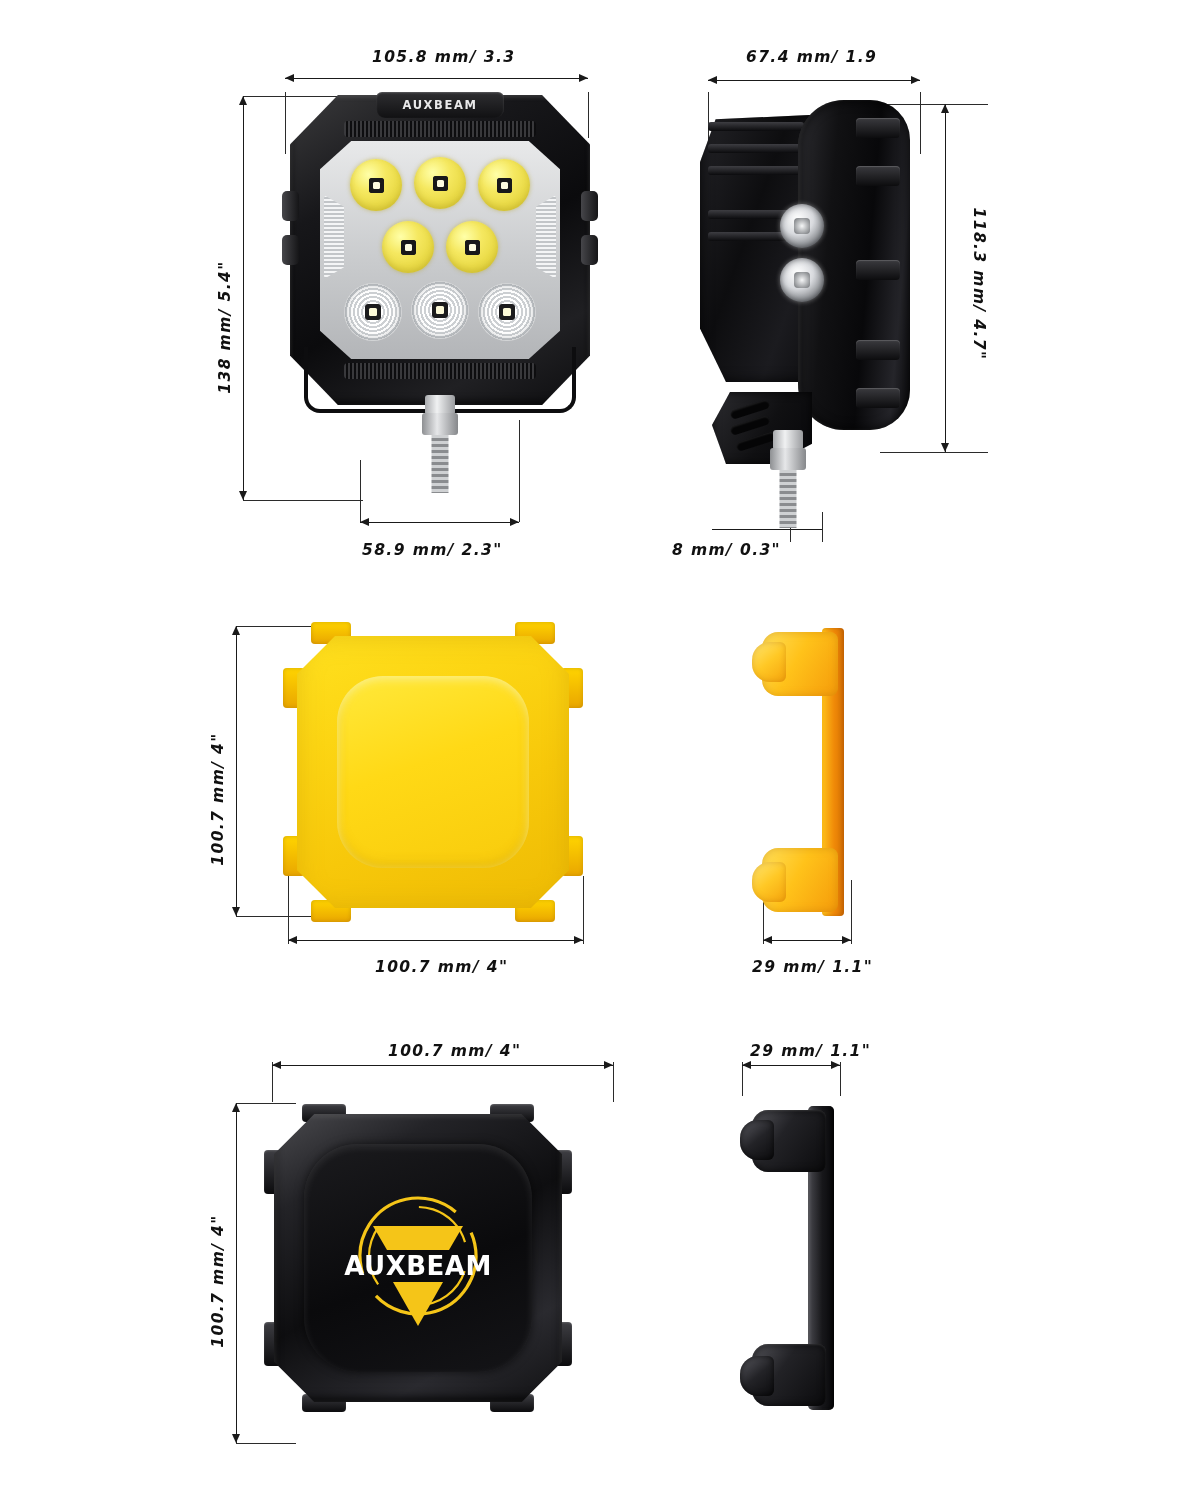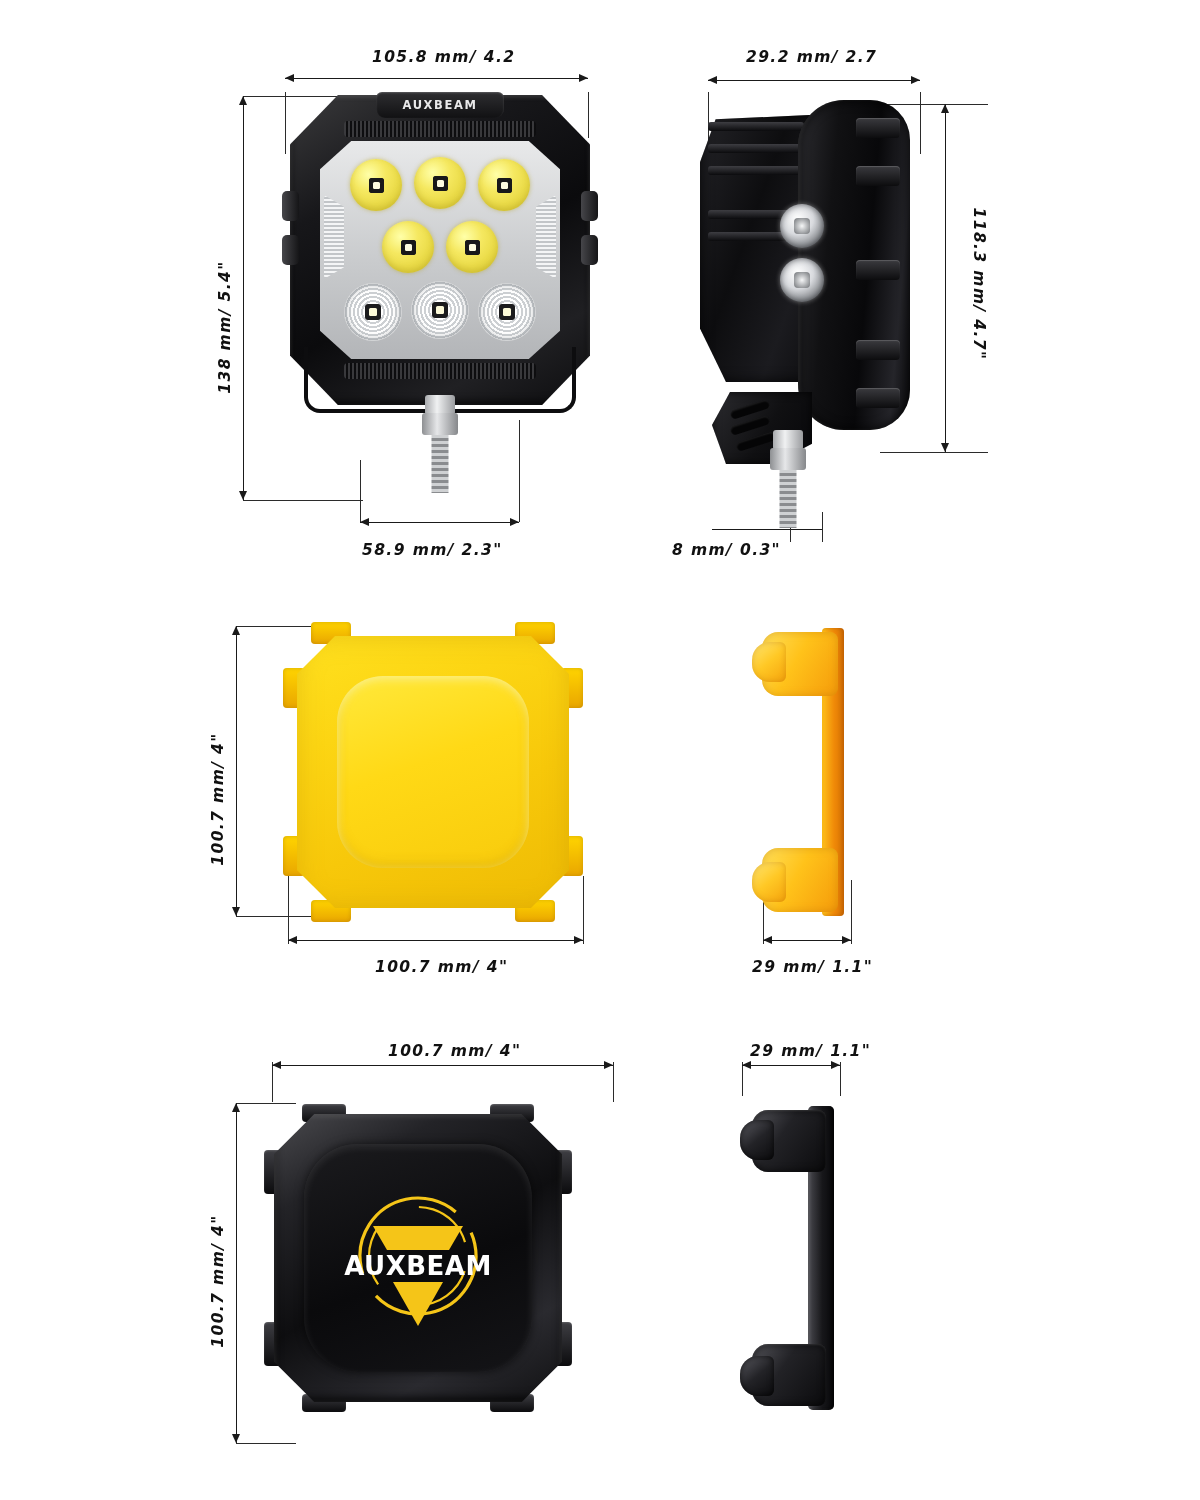--- a/index.html
+++ b/index.html
@@ -279,21 +279,21 @@
     background: linear-gradient(140deg,#5c5c63,#232327 50%,#0c0c0e);
     border-radius: 18px 6px 6px 18px;
     box-shadow: inset 0 0 6px rgba(0,0,0,.75);
   }
 </style>
 </head>
 <body>
 
 <div class="sheet">
 
-  <div class="dim" style="left:372px; top:48px;">105.8  mm/  4.2</div>
+  <div class="dim" style="left:372px; top:48px;">105.8  mm/  3.3</div>
   <div class="ext ext-v" style="left:285px; top:92px; height:62px;"></div>
   <div class="ext ext-v" style="left:588px; top:92px; height:46px;"></div>
   <div class="hline" style="left:285px; top:78px; width:303px;"></div>
   <div class="arrowL" style="left:285px; top:74px;"></div>
   <div class="arrowR" style="left:579px; top:74px;"></div>
 
   <div class="dim dim-v" style="left:145px; top:318px; width:160px; text-align:center;">138  mm/ 5.4"</div>
   <div class="ext ext-h" style="left:243px; top:96px; width:118px;"></div>
   <div class="ext ext-h" style="left:243px; top:500px; width:120px;"></div>
   <div class="vline" style="left:243px; top:96px; height:404px;"></div>
@@ -337,21 +337,21 @@
 
     <div class="pod-brandbar">
       <span>AUXBEAM</span>
     </div>
 
     <div class="pod-bolt"></div>
     <div class="pod-nut"></div>
     <div class="pod-thread"></div>
   </div>
 
-  <div class="dim" style="left:746px; top:48px;">29.2  mm/  2.7</div>
+  <div class="dim" style="left:746px; top:48px;">67.4  mm/  1.9</div>
   <div class="ext ext-v" style="left:708px; top:92px; height:48px;"></div>
   <div class="ext ext-v" style="left:920px; top:92px; height:62px;"></div>
   <div class="hline" style="left:708px; top:80px; width:212px;"></div>
   <div class="arrowL" style="left:708px; top:76px;"></div>
   <div class="arrowR" style="left:911px; top:76px;"></div>
 
   <div class="dim dim-v-cw" style="left:889px; top:275px; width:180px; text-align:center;">118.3  mm/ 4.7"</div>
   <div class="ext ext-h" style="left:880px; top:104px; width:108px;"></div>
   <div class="ext ext-h" style="left:880px; top:452px; width:108px;"></div>
   <div class="vline" style="left:945px; top:104px; height:348px;"></div>

